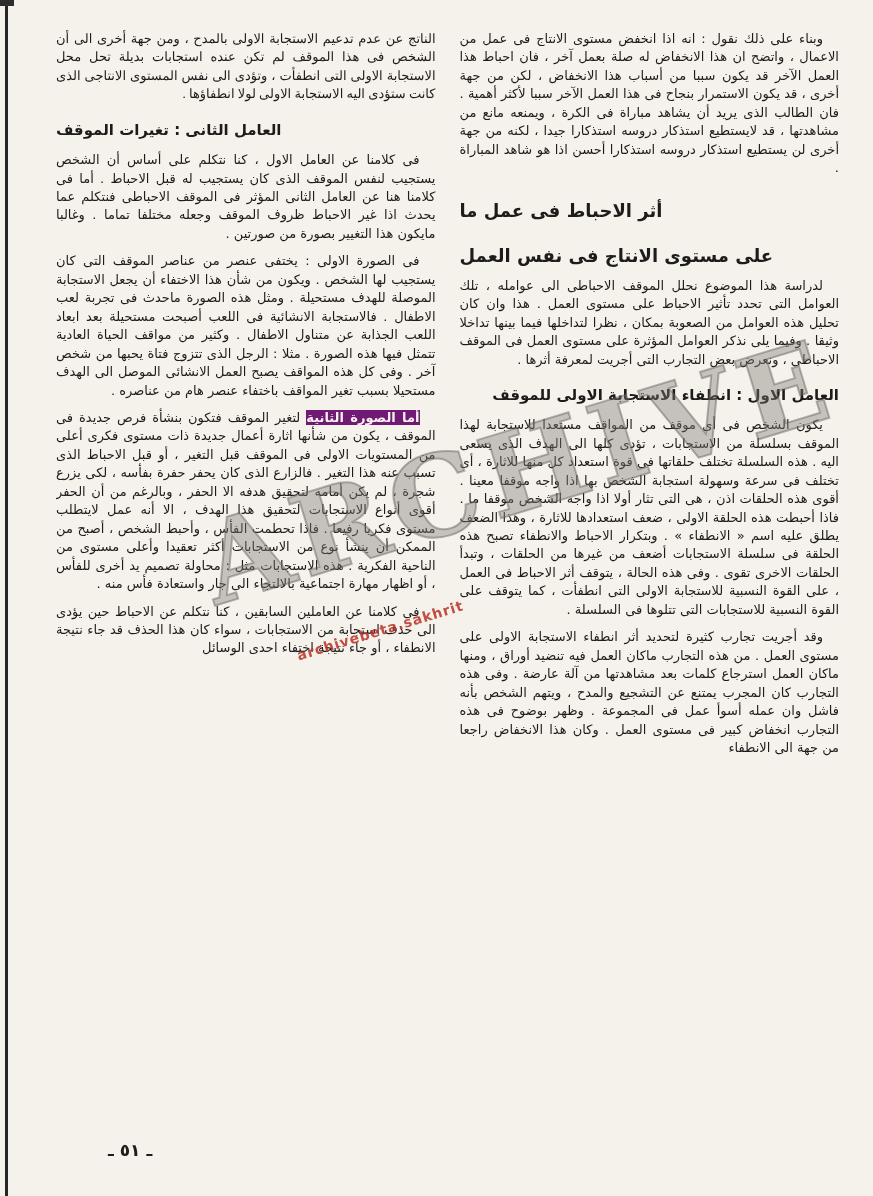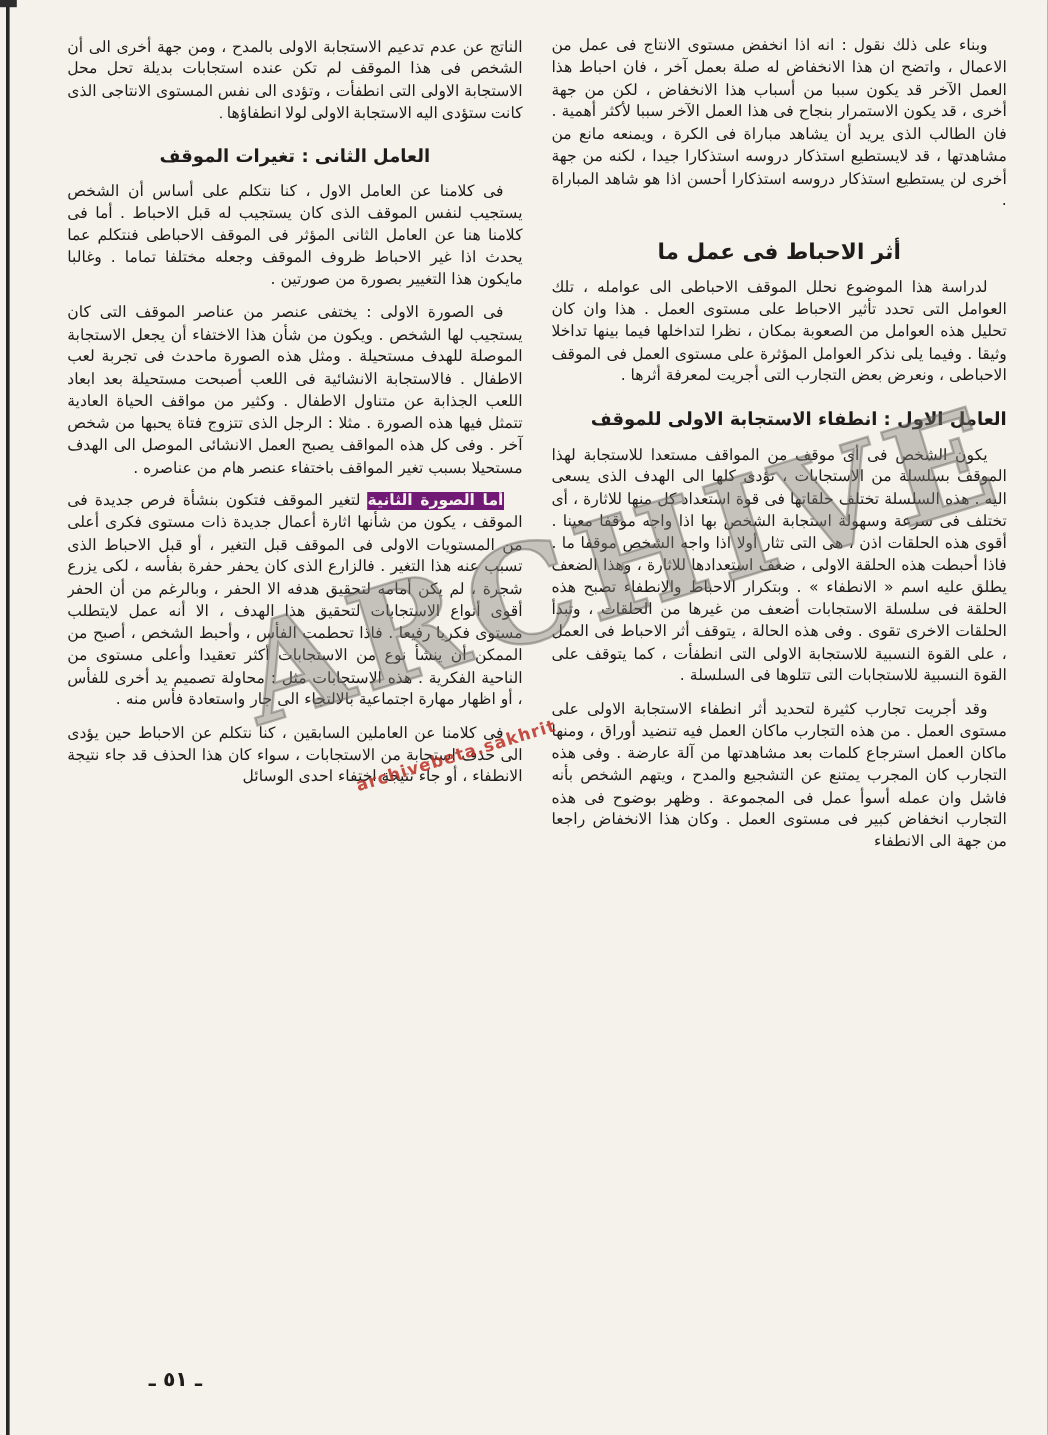--- a/index.html
+++ b/index.html
@@ -34,21 +34,21 @@
     font-size:13px;
     line-height:1.42;
     text-align:justify;
     direction:rtl;
   }
   .para { margin:0 0 9px 0; text-indent:16px; }
   .para.no-indent { text-indent:0;font-family:Liberation Serif, serif; }
   .bold { font-weight:normal; }
   .heading {
     font-weight:bold;
-    text-align:center;
+    text-align:left;
     font-size:15px;
     margin:16px 0 10px 0;
     letter-spacing:.3px;
   }
   .heading.big { font-size:18px; margin:20px 0 8px 0; }
   .heading.right { text-align:right; }
   .lead-invert {
     background:#701a75;
     color:#f5f2ec;
     padding:0 0;
@@ -75,40 +75,41 @@
     transform-origin:left top;
     font-size:14px;
     font-weight:bold;
     color:rgba(186,48,38,0.85);
     letter-spacing:1px;
     pointer-events:none;
     white-space:nowrap;
   }
   .page-number {
     position:absolute;
-    left:124px; top:1140px;
+    left:108px; top:1140px;
     font-size:17px;
     font-weight:bold;
     color:#1d1c1a;
     direction:rtl;
   }
 </style>
 </head>
 <body>
 
 <div class="page">
 
   <div class="edge-line"></div>
   <div class="edge-top-mark"></div>
 
   <div class="columns" dir="rtl" lang="ar">
 
     <div class="col">
       <p class="para">وبناء على ذلك نقول : انه اذا انخفض مستوى الانتاج فى عمل من الاعمال ، واتضح ان هذا الانخفاض له صلة بعمل آخر ، فان احباط هذا العمل الآخر قد يكون سببا من أسباب هذا الانخفاض ، لكن من جهة أخرى ، قد يكون الاستمرار بنجاح فى هذا العمل الآخر سببا لأكثر أهمية . فان الطالب الذى يريد أن يشاهد مباراة فى الكرة ، ويمنعه مانع من مشاهدتها ، قد لايستطيع استذكار دروسه استذكارا جيدا ، لكنه من جهة أخرى لن يستطيع استذكار دروسه استذكارا أحسن اذا هو شاهد المباراة .</p>
       <div class="heading big">أثر الاحباط فى عمل ما</div>
+      <div class="heading big">على مستوى الانتاج فى نفس العمل</div>
       <p class="para bold">لدراسة هذا الموضوع نحلل الموقف الاحباطى الى عوامله ، تلك العوامل التى تحدد تأثير الاحباط على مستوى العمل . هذا وان كان تحليل هذه العوامل من الصعوبة بمكان ، نظرا لتداخلها فيما بينها تداخلا وثيقا . وفيما يلى نذكر العوامل المؤثرة على مستوى العمل فى الموقف الاحباطى ، ونعرض بعض التجارب التى أجريت لمعرفة أثرها .</p>
       <div class="heading right">العامل الاول : انطفاء الاستجابة الاولى للموقف</div>
       <p class="para">
         <span>يكون الشخص فى أى موقف من المواقف مستعدا للاستجابة لهذا الموقف بسلسلة من الاستجابات ، تؤدى كلها الى الهدف الذى يسعى اليه . هذه السلسلة تختلف حلقاتها فى قوة استعداد كل منها للاثارة ، أى تختلف فى سرعة وسهولة استجابة الشخص بها اذا واجه موقفا معينا . أقوى هذه الحلقات اذن ، هى التى تثار أولا اذا واجه الشخص موقفا ما . فاذا أحبطت هذه الحلقة الاولى ، ضعف استعدادها للاثارة ، وهذا الضعف يطلق عليه اسم « الانطفاء » . وبتكرار الاحباط والانطفاء تصبح هذه الحلقة فى سلسلة الاستجابات أضعف من غيرها من الحلقات ، وتبدأ الحلقات الاخرى تقوى .</span>
         <span class="bold">وفى هذه الحالة ، يتوقف أثر الاحباط فى العمل ، على القوة النسبية للاستجابة الاولى التى انطفأت ، كما يتوقف على القوة النسبية للاستجابات التى تتلوها فى السلسلة .</span>
       </p>
       <p class="para">وقد أجريت تجارب كثيرة لتحديد أثر انطفاء الاستجابة الاولى على مستوى العمل . من هذه التجارب ماكان العمل فيه تنضيد أوراق ، ومنها ماكان العمل استرجاع كلمات بعد مشاهدتها من آلة عارضة . وفى هذه التجارب كان المجرب يمتنع عن التشجيع والمدح ، ويتهم الشخص بأنه فاشل وان عمله أسوأ عمل فى المجموعة . وظهر بوضوح فى هذه التجارب انخفاض كبير فى مستوى العمل . وكان هذا الانخفاض راجعا من جهة الى الانطفاء</p>
     </div>
 
     <div class="col">

